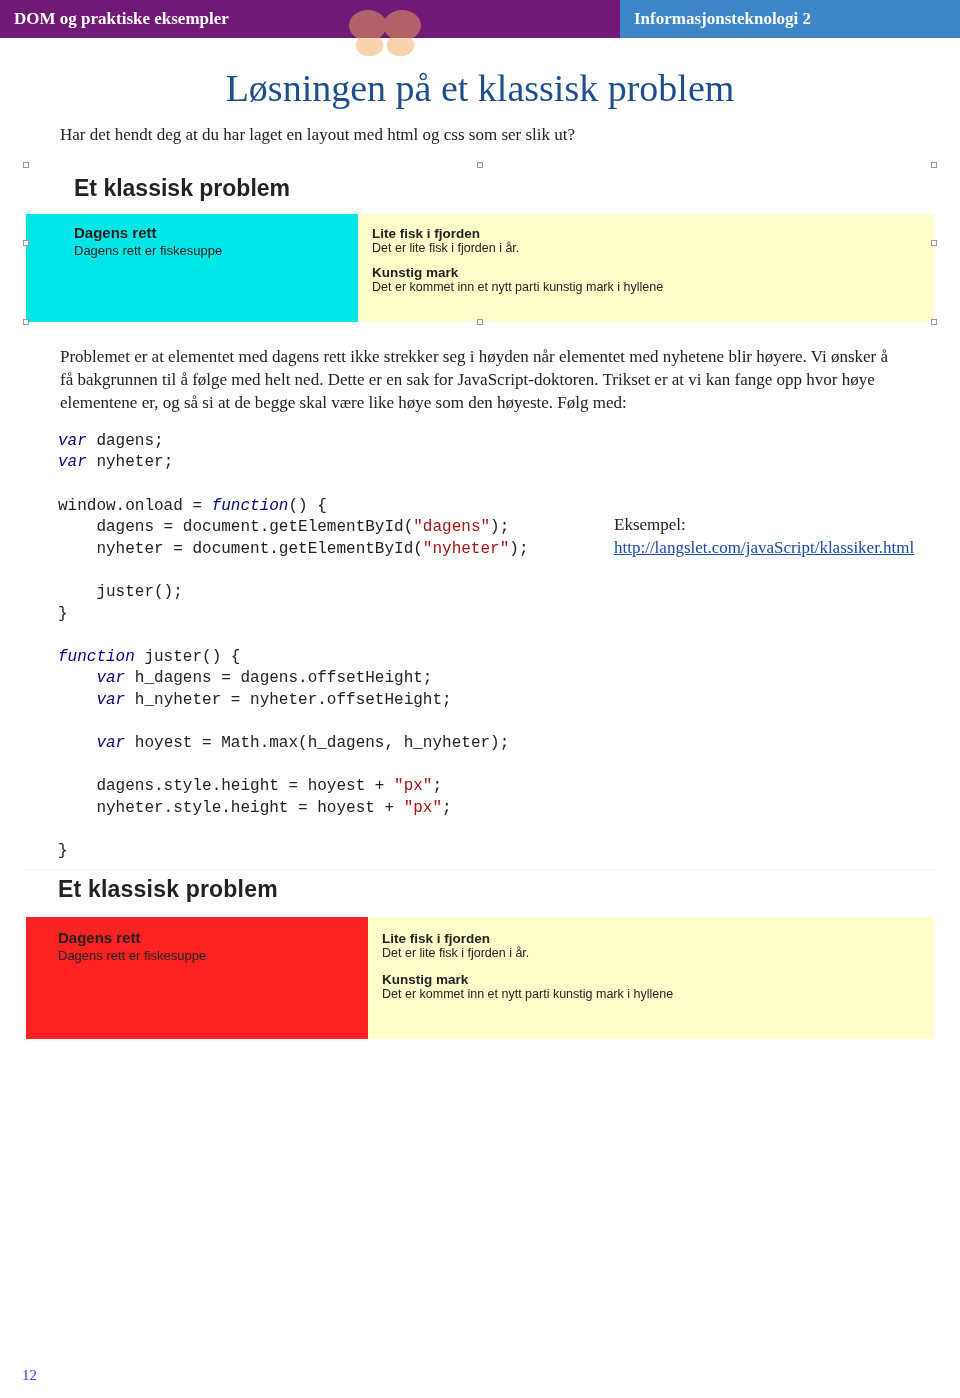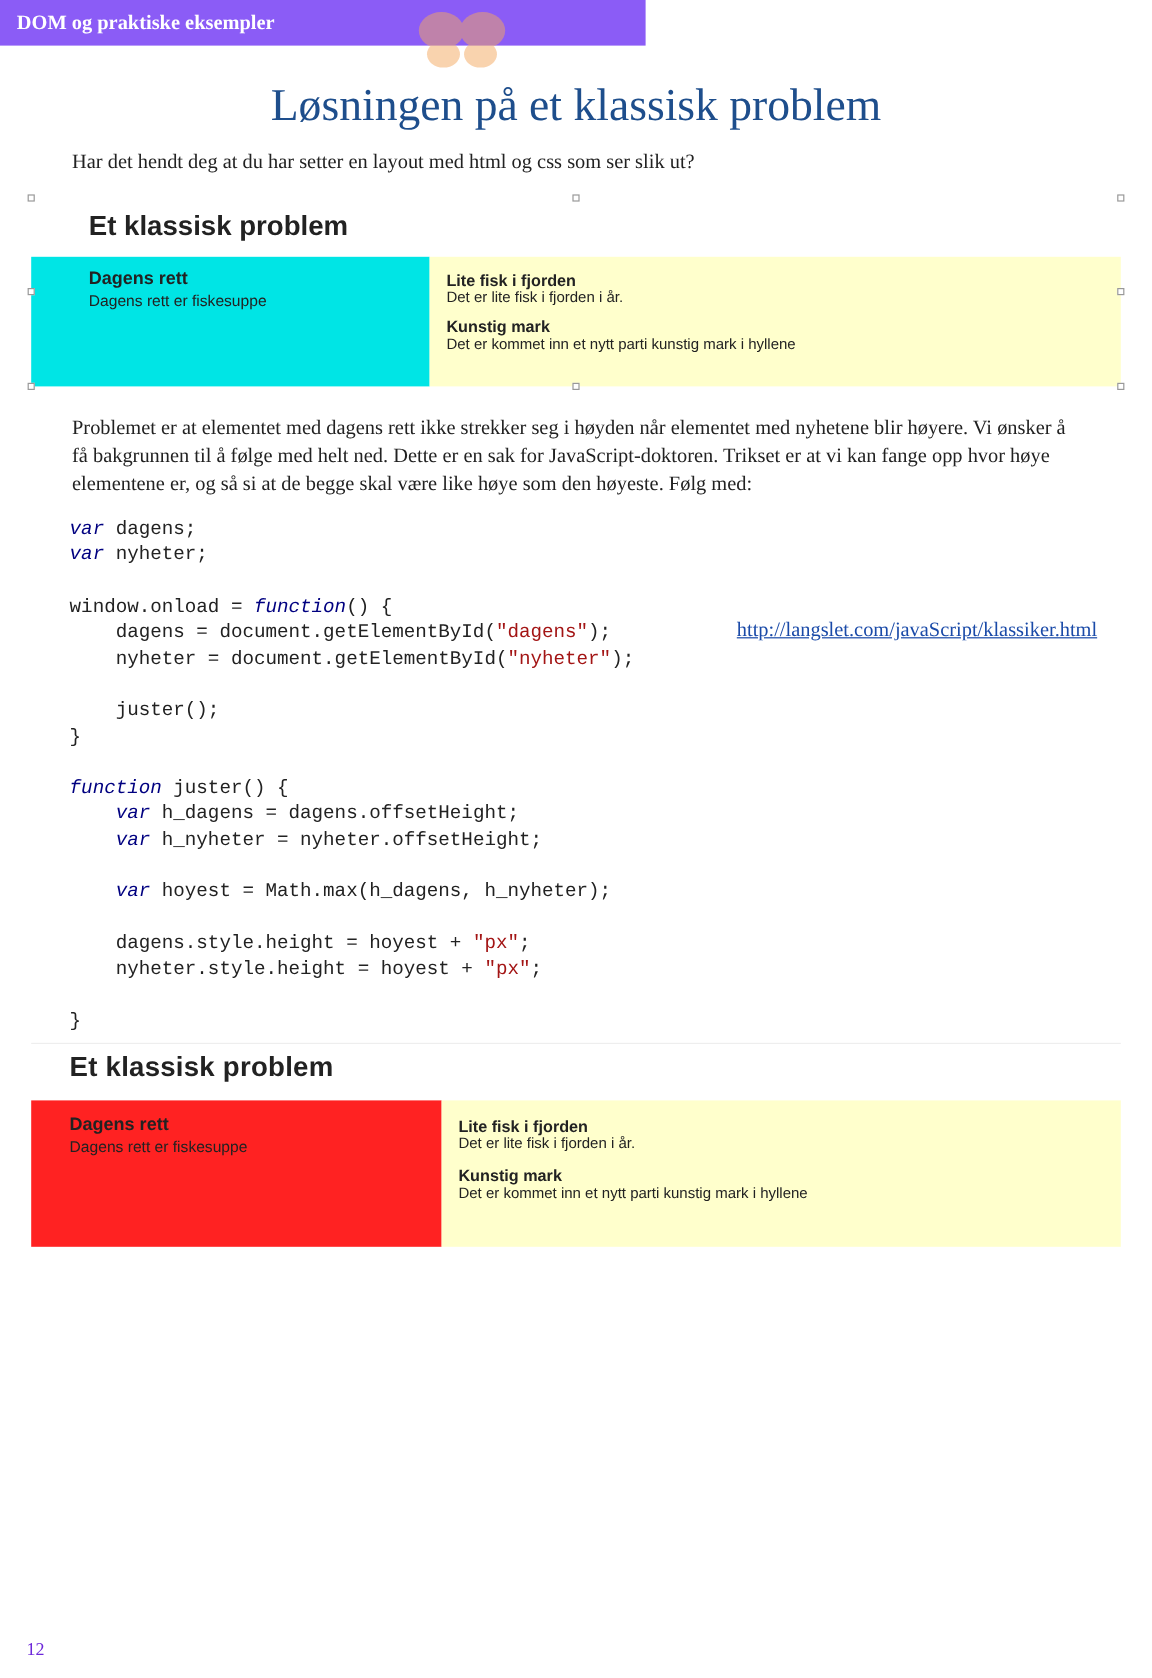--- a/index.html
+++ b/index.html
@@ -1,19 +1,19 @@
 <!DOCTYPE html>
 <html><head>
 <meta charset="utf-8">
 <style>
   * { box-sizing: border-box; margin: 0; padding: 0; }
   body { width: 960px; height: 1398px; font-family: Georgia, "Times New Roman", serif; background: #fff; color: #222; position: relative; }
   
   .header-bar { height: 38px; display: flex; }
-  .header-left { background: #8b5cf6; color: #fff; font-weight: bold; font-size: 17px; padding: 8px 14px; width: 538px; display: flex; align-items: center; }
+  .header-left { background: #701a75; color: #fff; font-weight: bold; font-size: 17px; padding: 8px 14px; width: 620px; display: flex; align-items: center; }
   .header-right { background: #3d85c6; color: #fff; font-weight: bold; font-size: 17px; padding: 8px 14px; flex: 1; display: flex; align-items: center; }
 
   .butterfly { position: absolute; top: 4px; left: 340px; width: 90px; height: 60px; opacity: 0.5; pointer-events: none; }
   .butterfly svg { width: 100%; height: 100%; }
 
   .title { font-size: 38px; font-weight: normal; color: #1e4e8c; padding: 28px 60px 14px 60px; font-family: Georgia, serif; text-align: center; }
   .intro { font-size: 17px; padding: 0 60px 18px 60px; line-height: 1.35; font-family: "Century Schoolbook", Georgia, serif; }
   .ex-title { font-family: Tahoma, Arial, sans-serif; font-weight: bold; font-size: 23px; padding: 10px 0 12px 48px; }
   .ex-row { display: flex; }
   .ex-left { width: 332px; padding: 10px 14px 18px 48px; font-family: Tahoma, Arial, sans-serif; }
@@ -50,35 +50,36 @@
   .ex2-right h5 { font-size: 13.5px; font-weight: bold; margin-top: 2px; }
   .ex2-right p { font-size: 12.5px; margin-bottom: 12px; }
 
   .pagenum { position: absolute; bottom: 14px; left: 22px; font-size: 15px; color: #6d28d9; font-family: Georgia, serif; }
 </style>
 </head>
 <body>
 
 <div class="header-bar">
   <div class="header-left">DOM og praktiske eksempler</div>
+  <div class="header-right">Informasjonsteknologi 2</div>
 </div>
 
 <div class="butterfly">
   <svg viewBox="0 0 100 70">
       <g fill="#f4a860">
         <ellipse cx="30" cy="25" rx="22" ry="18"></ellipse>
         <ellipse cx="70" cy="25" rx="22" ry="18"></ellipse>
         <ellipse cx="32" cy="48" rx="16" ry="13"></ellipse>
         <ellipse cx="68" cy="48" rx="16" ry="13"></ellipse>
       </g>
     </svg>
 </div>
 
 <h1 class="title">Løsningen på et klassisk problem</h1>
-<p class="intro">Har det hendt deg at du har setter en layout med html og css som ser slik ut?</p>
+<p class="intro">Har det hendt deg at du har laget en layout med html og css som ser slik ut?</p>
 
 <div class="box-frame">
   <span class="hdot tl"></span>
     <span class="hdot tm"></span>
     <span class="hdot tr"></span>
   <span class="hdot ml"></span>
     <span class="hdot mr"></span>
   <span class="hdot bl"></span>
     <span class="hdot bm"></span>
     <span class="hdot br"></span>
@@ -116,20 +117,21 @@
 
     <span class="kw">var</span> hoyest = Math.max(h_dagens, h_nyheter);
 
     dagens.style.height = hoyest + <span class="str">"px"</span>;
     nyheter.style.height = hoyest + <span class="str">"px"</span>;
 
 }
 </div>
   <div class="aside">
     <br>
+    <p>Eksempel:</p>
     <a href="#">http://langslet.com/javaScript/klassiker.html</a>
   </div>
 </div>
 
 <div class="ex2-wrap">
   <div class="ex2-title">Et klassisk problem</div>
   <div class="ex2-row">
     <div class="ex2-left">
       <h4>Dagens rett</h4>
       <p>Dagens rett er fiskesuppe</p>

